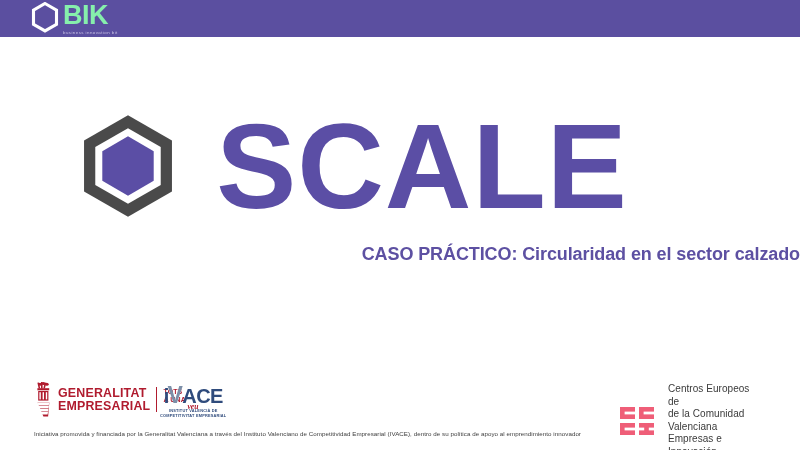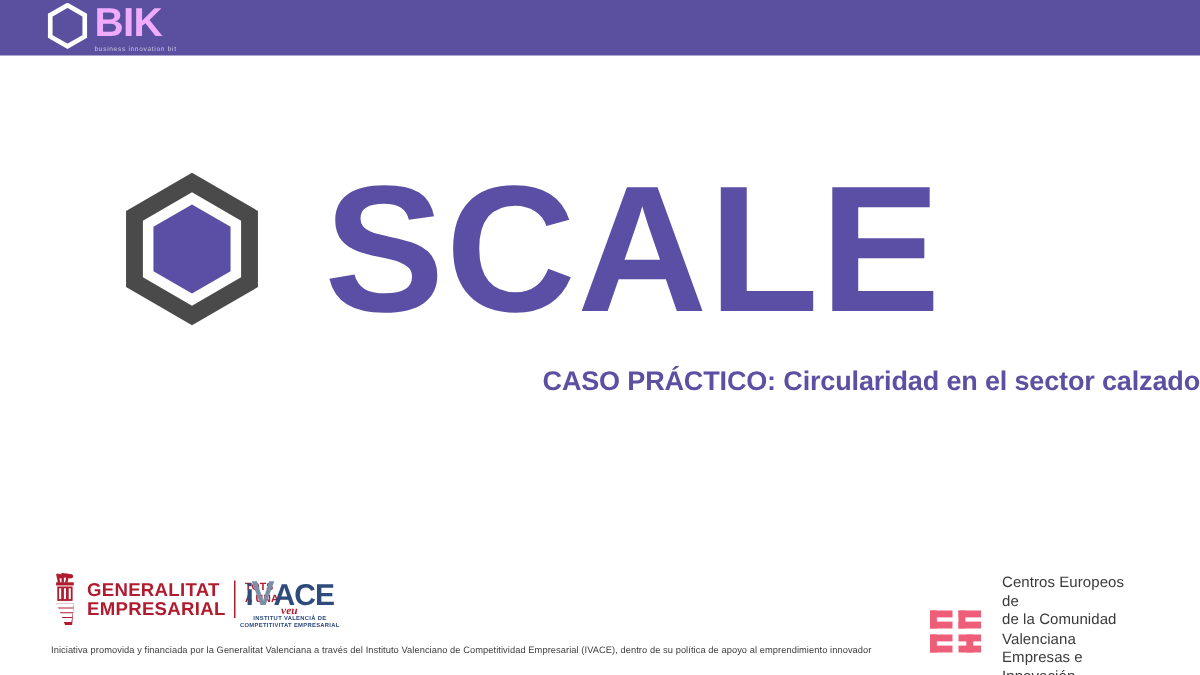--- a/index.html
+++ b/index.html
@@ -36,21 +36,21 @@
     margin-right: 4px;
   }
   .bik-text-wrap {
     display: flex;
     flex-direction: column;
     justify-content: flex-start;
   }
   .bik-word {
     font-size: 27px;
     font-weight: bold;
-    color: #f0abfc;
+    color: #86efac;
     letter-spacing: -0.5px;
     line-height: 27px;
     margin-top: 1px;
     font-family: "Liberation Sans", sans-serif;
   }
   .bik-tagline {
     font-size: 4.4px;
     color: #c9c3e4;
     letter-spacing: 0.45px;
     line-height: 6px;

